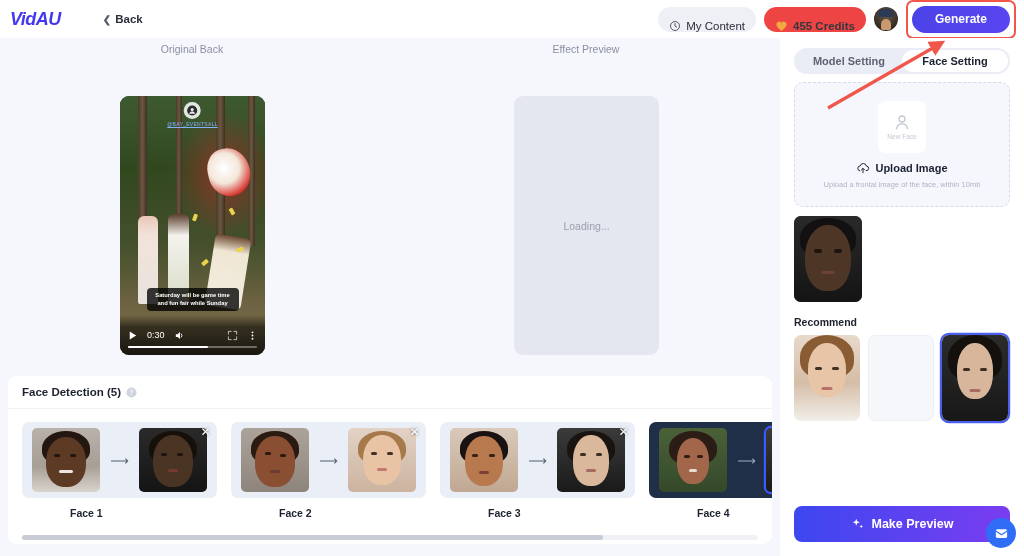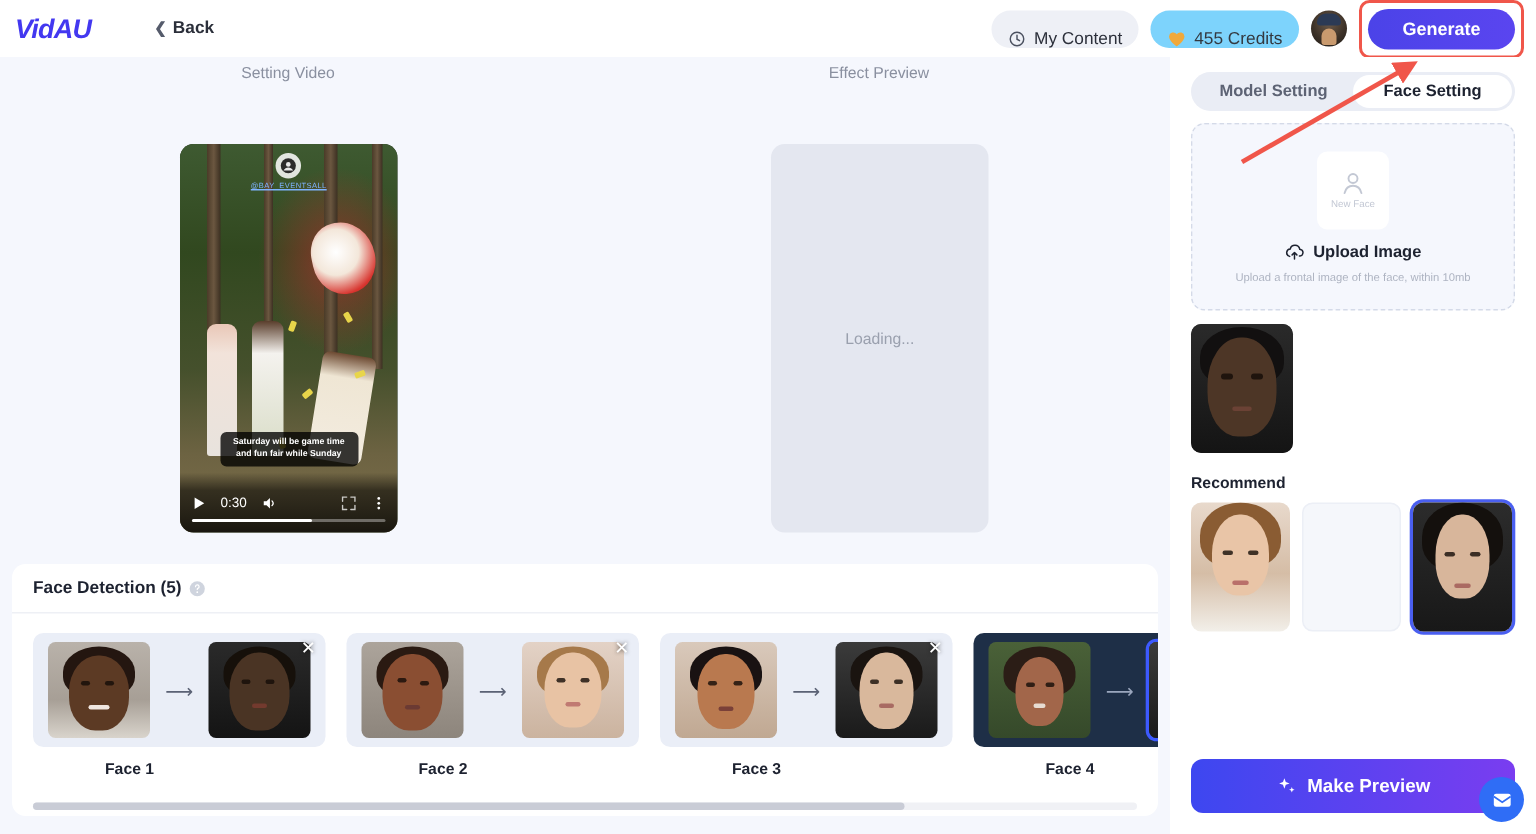--- a/index.html
+++ b/index.html
@@ -28,21 +28,21 @@
   .header-right {
     margin-left: auto; display: flex; align-items: center; gap: 8px;
     padding-right: 8px;
   }
   .pill {
     display: flex; align-items: flex-end; gap: 5px;
     height: 25px; padding: 0 11px; border-radius: 13px;
     font-size: 11.5px; color: #2b2f3a; cursor: pointer;
   }
   .pill-content { background: #eef0f6; }
-  .pill-credits { background: #7dd3fc; color: #33383f; }
+  .pill-credits { background: #ef4444; color: #33383f; font-weight: bold; }
   .clock-ico { width: 12px; height: 12px; flex: 0 0 12px; }
   .heart-ico { width: 13px; height: 12px; flex: 0 0 13px; }
   .avatar {
     width: 24px; height: 24px; border-radius: 50%;
     background: radial-gradient(circle at 50% 35%, #6d5a49 0%, #3d3228 55%, #1f1a16 100%);
     position: relative; overflow: hidden; flex: 0 0 24px; cursor: pointer;
   }
   .avatar::before {
     content: ""; position: absolute; left: 4px; top: 2px; width: 16px; height: 8px;
     background: #2b3a55; border-radius: 8px 8px 3px 3px;
@@ -317,21 +317,21 @@
         <span>455 Credits</span>
       </div>
       <div class="avatar"></div>
       <div class="gen-wrap">
         <button class="generate-btn">Generate</button>
       </div>
     </div>
   </div>
 
   <div class="stage">
-    <div class="col-label" id="lbl-orig">Setting Video</div>
+    <div class="col-label" id="lbl-orig">Original Back</div>
     <div class="col-label" id="lbl-eff">Effect Preview</div>
 
     <div class="video-card">
       <div class="video-scene">
         <div class="trunk t1"></div>
         <div class="trunk t2"></div>
         <div class="trunk t3"></div>
         <div class="trunk t4"></div>
         <div class="pinata"></div>
         <div class="person p1"></div>

